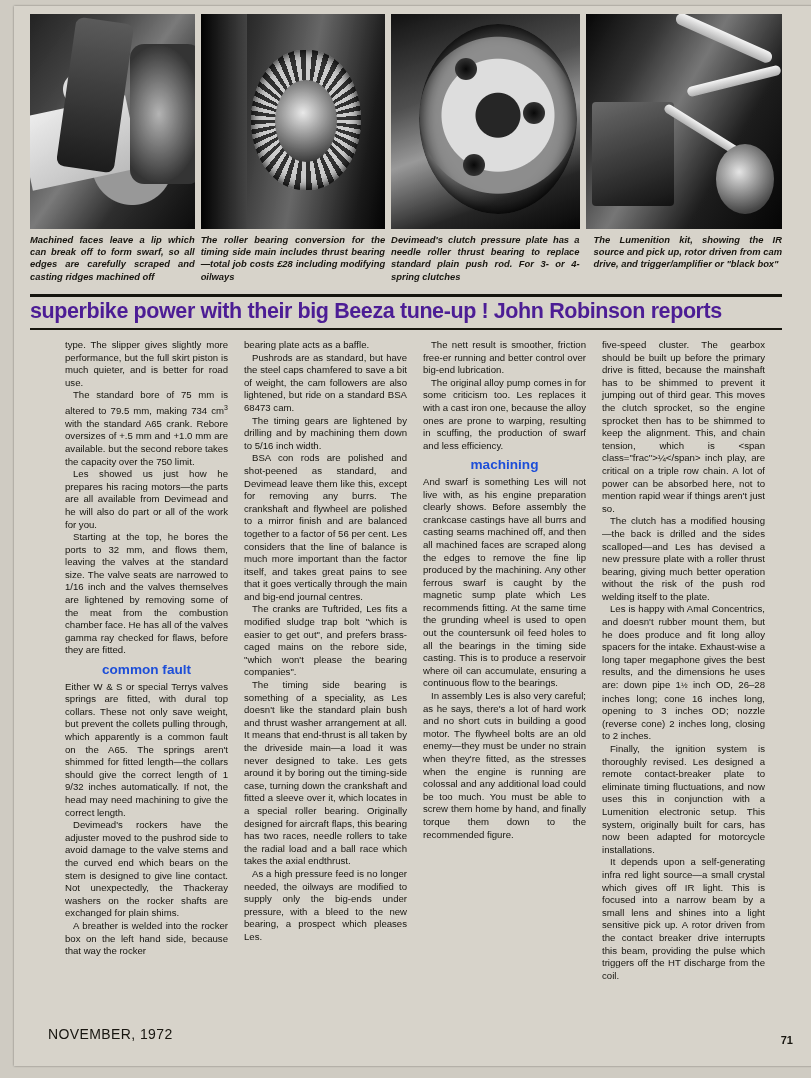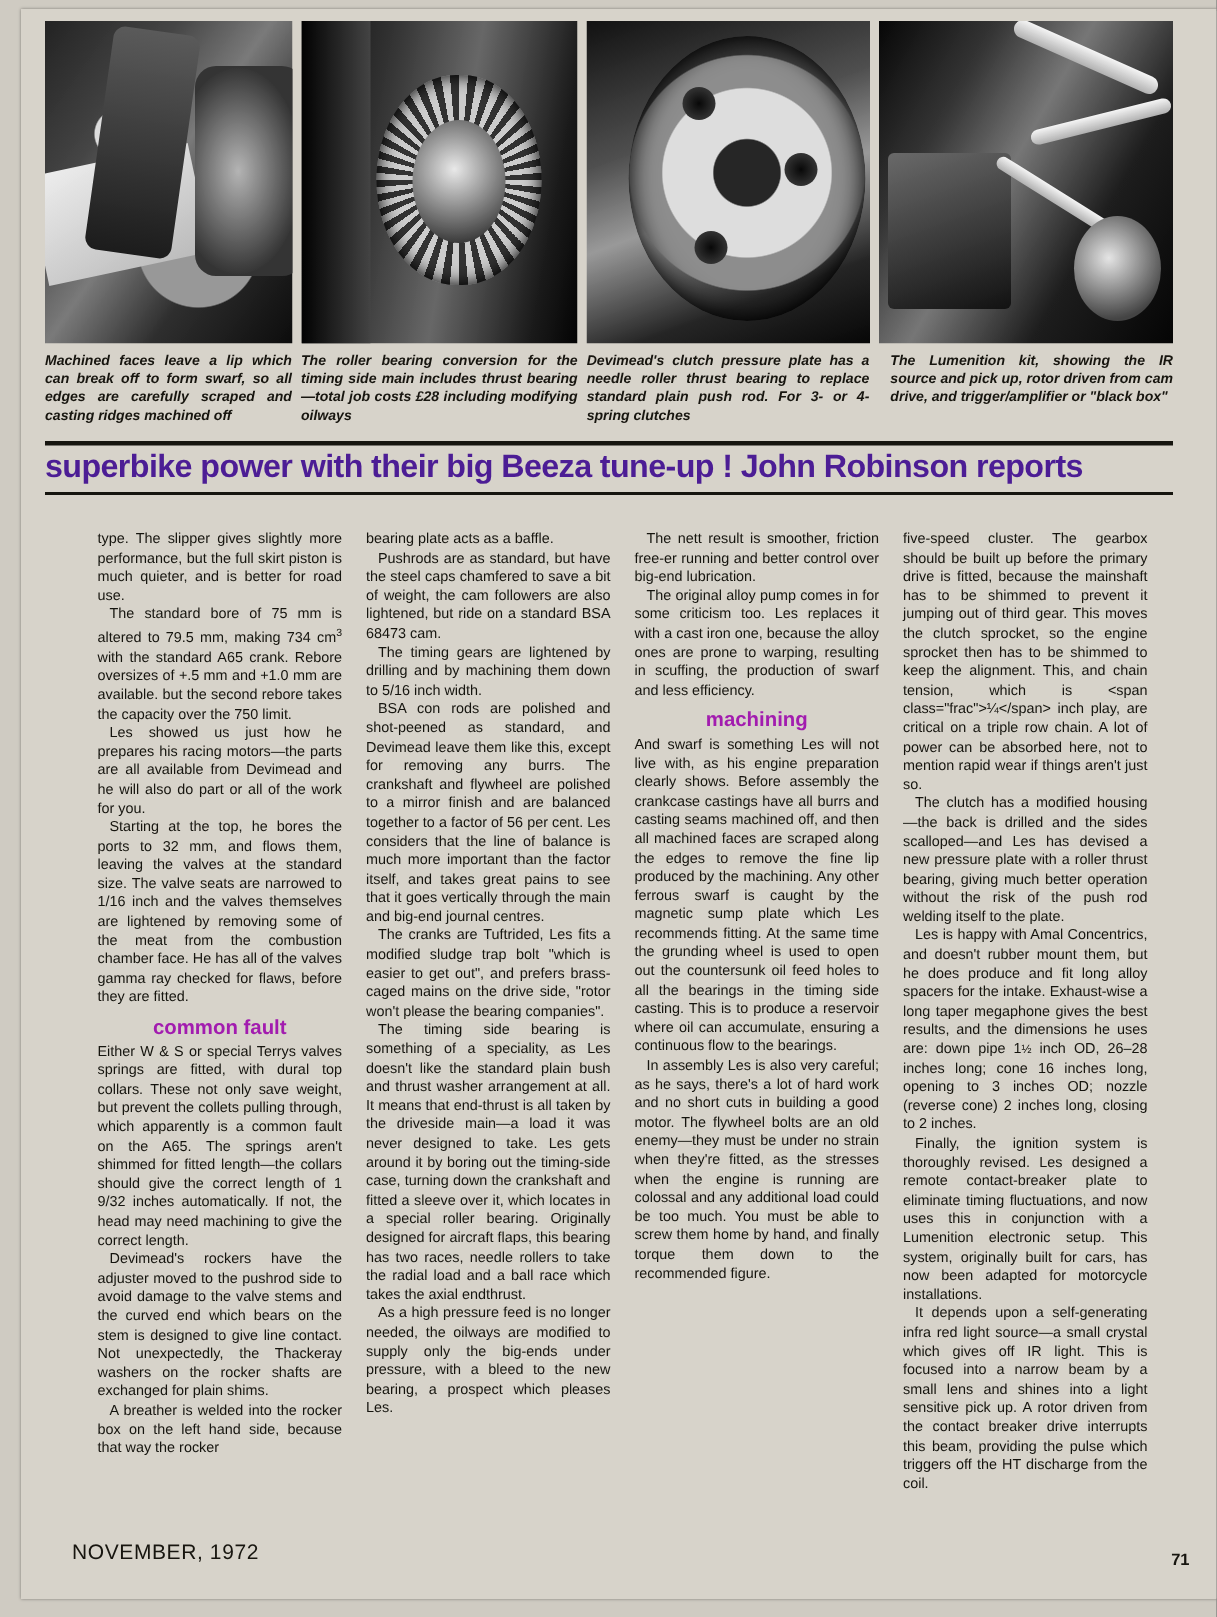--- a/index.html
+++ b/index.html
@@ -178,40 +178,39 @@
   }
 
   
   .columns {
     position: absolute;
     left: 51px;
     top: 333px;
     width: 717px;
     display: flex;
     gap: 16px;
-    margin-top: 15px;
   }
   .col {
     width: 163px;
     font-size: 9.6px;
     line-height: 12.6px;
     color: #15140e;
     text-align: justify;
   }
   .col p {
     margin: 0;
     text-indent: 8px;
   }
   .col p.noindent { text-indent: 0; }
   .subhead {
     margin: 7px 0 4px 0;
     font-size: 13.6px;
     font-weight: bold;
     text-align: center;
-    color: #a21caf;
+    color: #1d4ed8;
   }
   sup { font-size: 7px; vertical-align: super; }
   .frac { font-size: 8px; }
 
   
   .footer-left {
     position: absolute;
     left: 34px; bottom: 24px;
     font-size: 14px;
     letter-spacing: 0.4px;
@@ -281,21 +280,21 @@
           <h2 class="subhead">common fault</h2>
           <p class="noindent">Either W &amp; S or special Terrys valves springs are fitted, with dural top collars. These not only save weight, but prevent the collets pulling through, which apparently is a common fault on the A65. The springs aren't shimmed for fitted length—the collars should give the correct length of 1 9/32 inches automatically. If not, the head may need machining to give the correct length.</p>
           <p>Devimead's rockers have the adjuster moved to the pushrod side to avoid damage to the valve stems and the curved end which bears on the stem is designed to give line contact. Not unexpectedly, the Thackeray washers on the rocker shafts are exchanged for plain shims.</p>
           <p>A breather is welded into the rocker box on the left hand side, because that way the rocker</p>
         </div>
       <div class="col">
           <p class="noindent">bearing plate acts as a baffle.</p>
           <p>Pushrods are as standard, but have the steel caps chamfered to save a bit of weight, the cam followers are also lightened, but ride on a standard BSA 68473 cam.</p>
           <p>The timing gears are lightened by drilling and by machining them down to 5/16 inch width.</p>
           <p>BSA con rods are polished and shot-peened as standard, and Devimead leave them like this, except for removing any burrs. The crankshaft and flywheel are polished to a mirror finish and are balanced together to a factor of 56 per cent. Les considers that the line of balance is much more important than the factor itself, and takes great pains to see that it goes vertically through the main and big-end journal centres.</p>
-          <p>The cranks are Tuftrided, Les fits a modified sludge trap bolt "which is easier to get out", and prefers brass-caged mains on the drive side, "rotor won't please the bearing companies".</p>
+          <p>The cranks are Tuftrided, Les fits a modified sludge trap bolt "which is easier to get out", and prefers brass-caged mains on the rebore side, "which won't please the bearing companies".</p>
           <p>The timing side bearing is something of a speciality, as Les doesn't like the standard plain bush and thrust washer arrangement at all. It means that end-thrust is all taken by the driveside main—a load it was never designed to take. Les gets around it by boring out the timing-side case, turning down the crankshaft and fitted a sleeve over it, which locates in a special roller bearing. Originally designed for aircraft flaps, this bearing has two races, needle rollers to take the radial load and a ball race which takes the axial endthrust.</p>
           <p>As a high pressure feed is no longer needed, the oilways are modified to supply only the big-ends under pressure, with a bleed to the new bearing, a prospect which pleases Les.</p>
         </div>
       <div class="col">
           <p>The nett result is smoother, friction free-er running and better control over big-end lubrication.</p>
           <p>The original alloy pump comes in for some criticism too. Les replaces it with a cast iron one, because the alloy ones are prone to warping, resulting in scuffing, the production of swarf and less efficiency.</p>
           <h2 class="subhead">machining</h2>
           <p class="noindent">And swarf is something Les will not live with, as his engine preparation clearly shows. Before assembly the crankcase castings have all burrs and casting seams machined off, and then all machined faces are scraped along the edges to remove the fine lip produced by the machining. Any other ferrous swarf is caught by the magnetic sump plate which Les recommends fitting. At the same time the grunding wheel is used to open out the countersunk oil feed holes to all the bearings in the timing side casting. This is to produce a reservoir where oil can accumulate, ensuring a continuous flow to the bearings.</p>
           <p>In assembly Les is also very careful; as he says, there's a lot of hard work and no short cuts in building a good motor. The flywheel bolts are an old enemy—they must be under no strain when they're fitted, as the stresses when the engine is running are colossal and any additional load could be too much. You must be able to screw them home by hand, and finally torque them down to the recommended figure.</p>
         </div>

